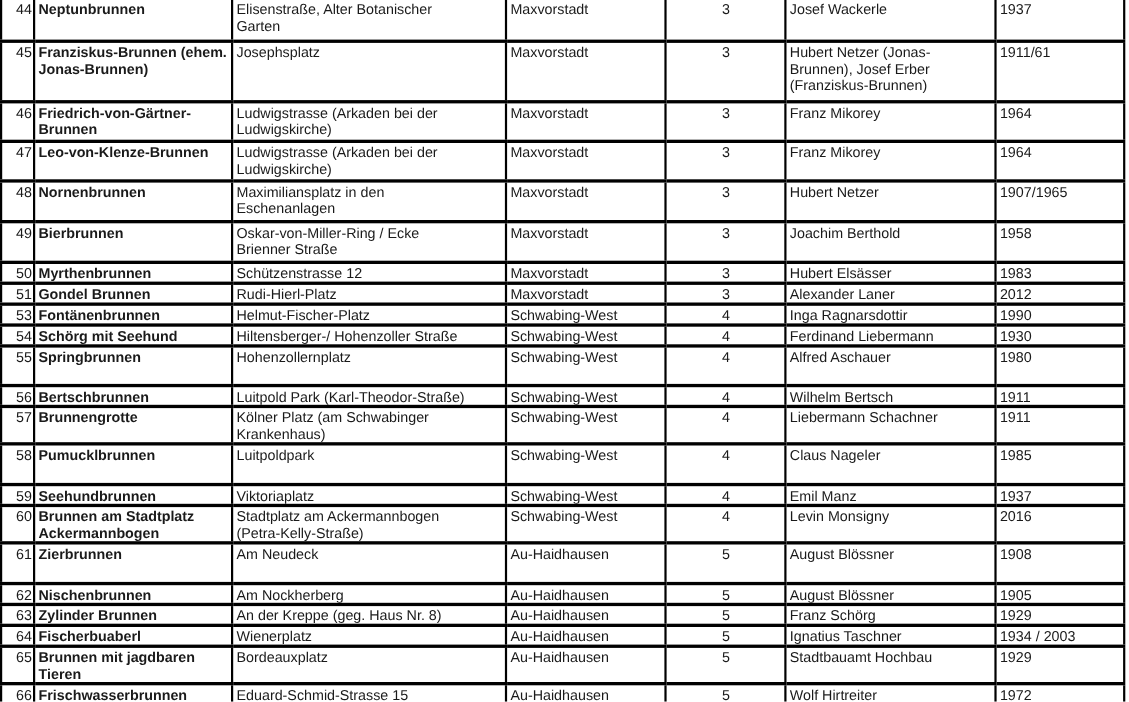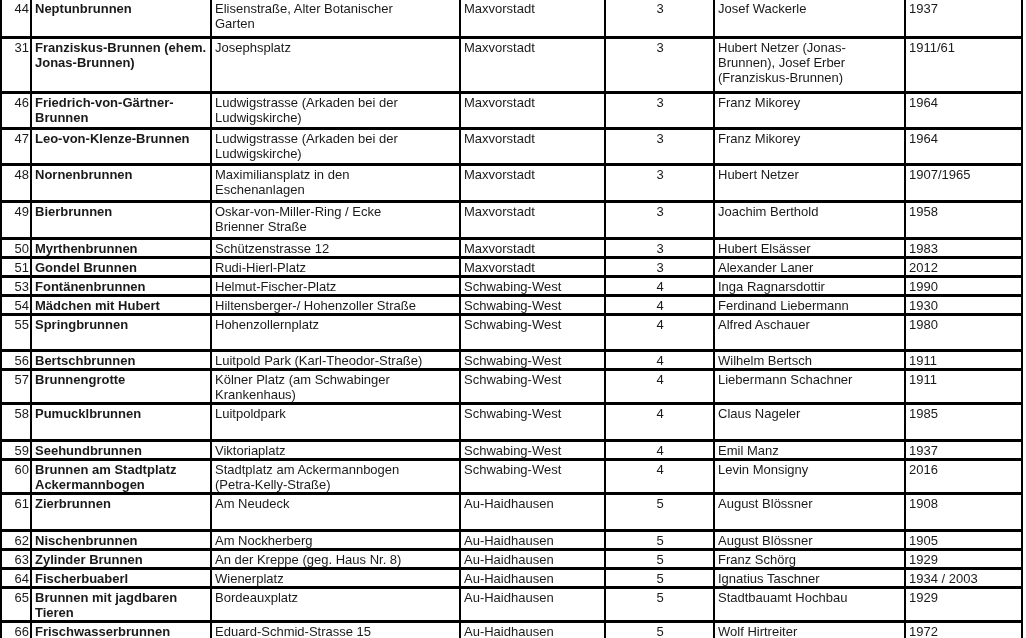--- a/index.html
+++ b/index.html
@@ -90,21 +90,21 @@
           <td class="col-no">44</td>
           <td class="col-name">Neptunbrunnen</td>
           <td class="col-location">Elisenstraße, Alter Botanischer
 Garten</td>
           <td class="col-district">Maxvorstadt</td>
           <td class="col-district-number">3</td>
           <td class="col-artist">Josef Wackerle</td>
           <td class="col-year">1937</td>
         </tr>
         <tr>
-          <td class="col-no">31</td>
+          <td class="col-no">45</td>
           <td class="col-name">Franziskus-Brunnen (ehem.
 Jonas-Brunnen)</td>
           <td class="col-location">Josephsplatz</td>
           <td class="col-district">Maxvorstadt</td>
           <td class="col-district-number">3</td>
           <td class="col-artist">Hubert Netzer (Jonas-
 Brunnen), Josef Erber
 (Franziskus-Brunnen)</td>
           <td class="col-year">1911/61</td>
         </tr>
@@ -171,21 +171,21 @@
           <td class="col-no">53</td>
           <td class="col-name">Fontänenbrunnen</td>
           <td class="col-location">Helmut-Fischer-Platz</td>
           <td class="col-district">Schwabing-West</td>
           <td class="col-district-number">4</td>
           <td class="col-artist">Inga Ragnarsdottir</td>
           <td class="col-year">1990</td>
         </tr>
         <tr>
           <td class="col-no">54</td>
-          <td class="col-name">Mädchen mit Hubert</td>
+          <td class="col-name">Schörg mit Seehund</td>
           <td class="col-location">Hiltensberger-/ Hohenzoller Straße</td>
           <td class="col-district">Schwabing-West</td>
           <td class="col-district-number">4</td>
           <td class="col-artist">Ferdinand Liebermann</td>
           <td class="col-year">1930</td>
         </tr>
         <tr>
           <td class="col-no">55</td>
           <td class="col-name">Springbrunnen</td>
           <td class="col-location">Hohenzollernplatz</td>

